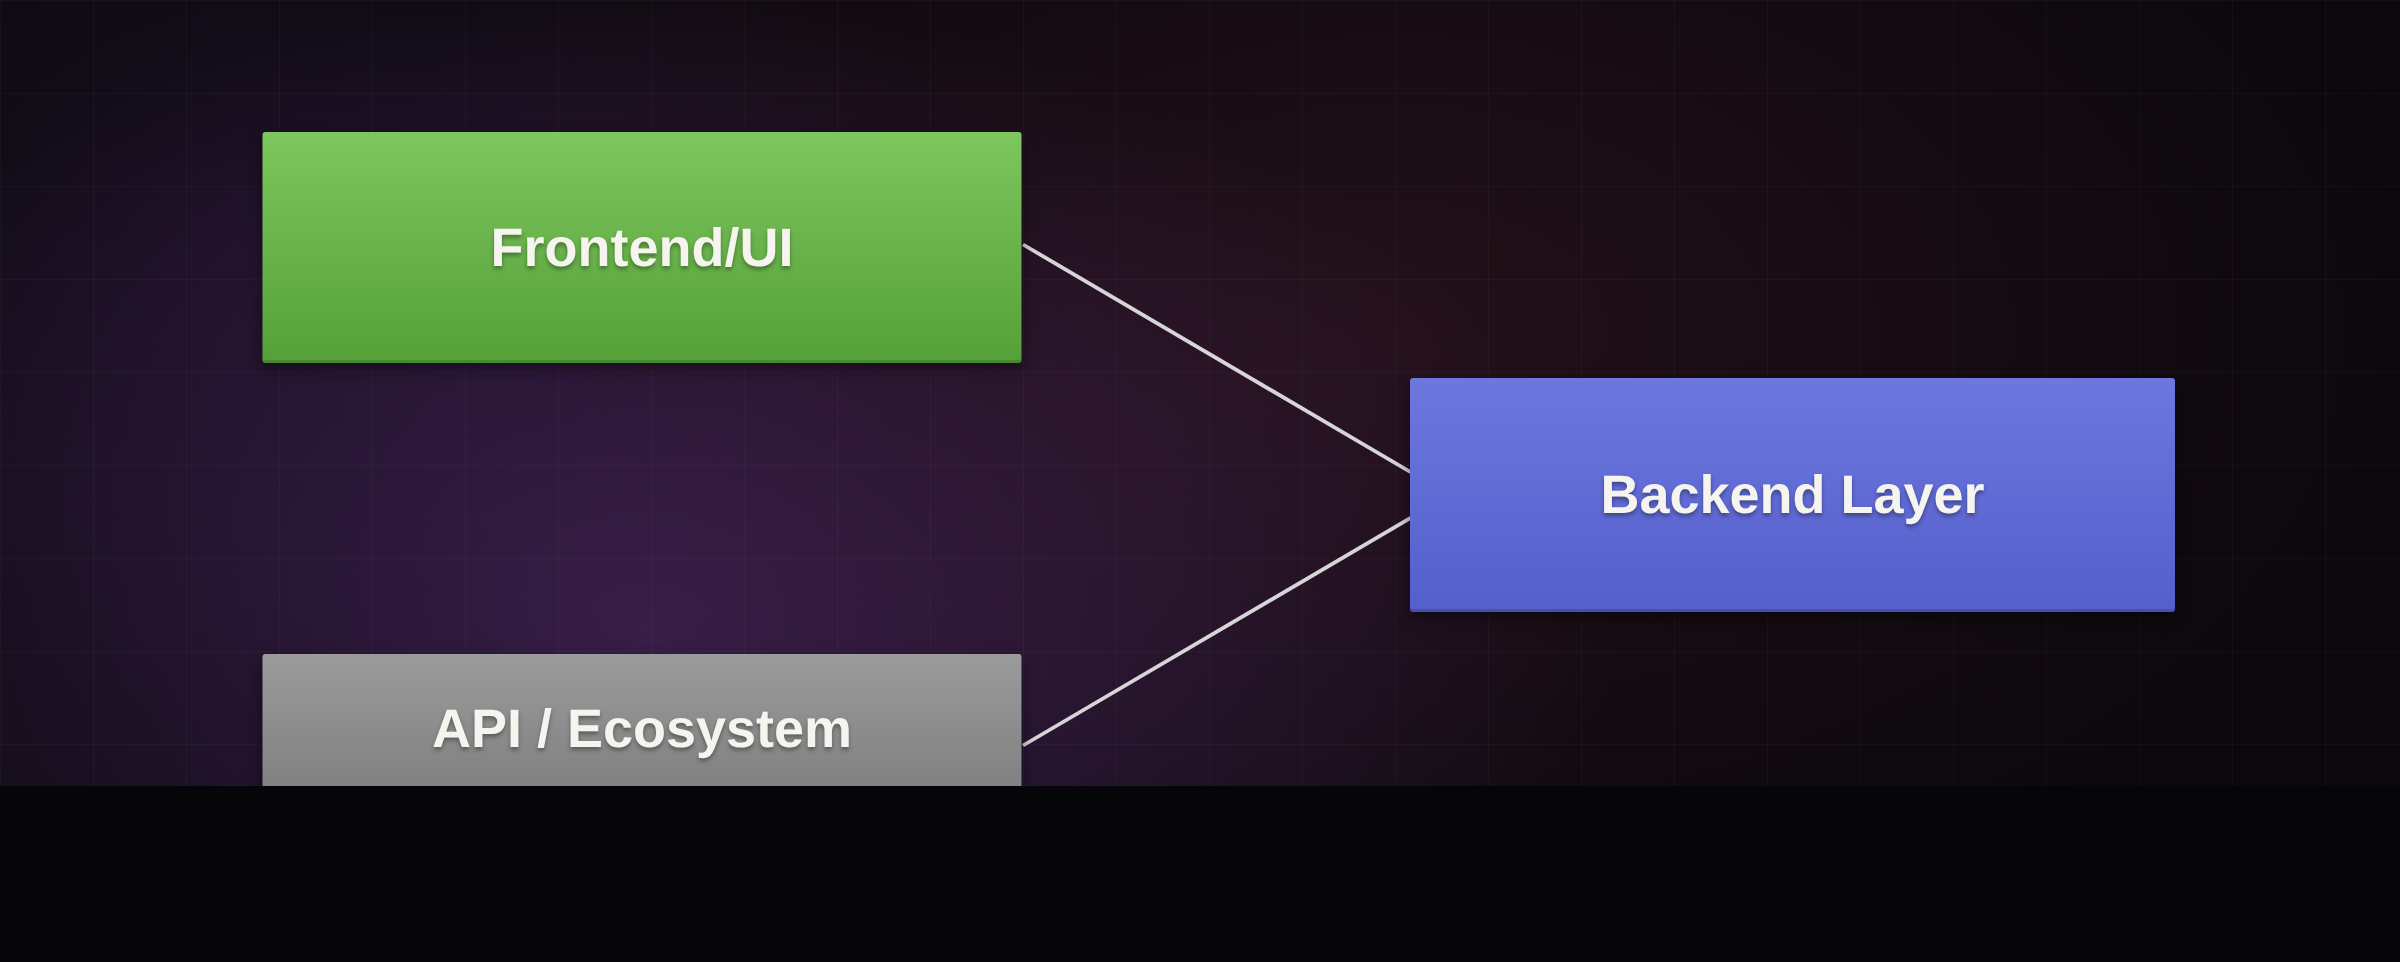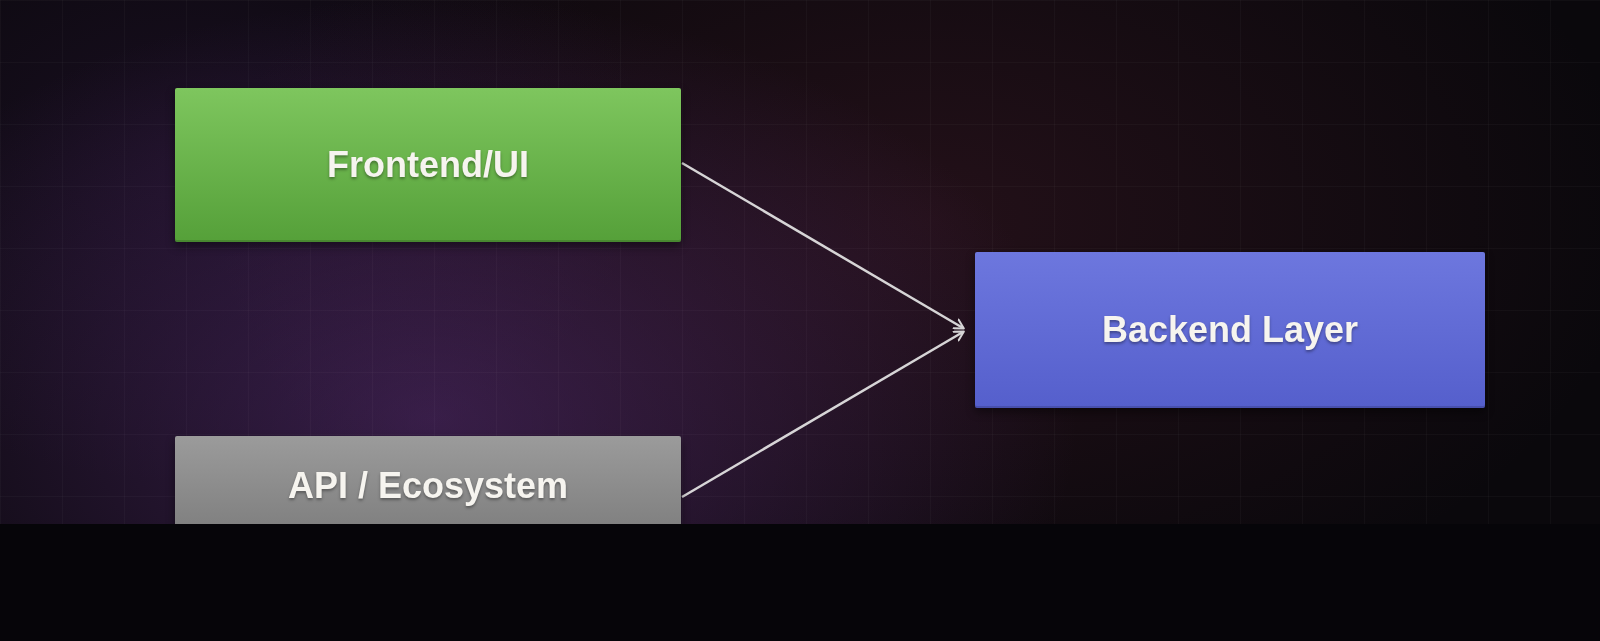--- a/index.html
+++ b/index.html
@@ -62,21 +62,21 @@
   }
   .node-api {
     left: 175px;
     top: 436px;
     width: 506px;
     height: 153px;
     padding: 0 45px;
     box-sizing: border-box;
   }
   .node-backend {
-    left: 975px;
+    left: 940px;
     top: 252px;
     width: 510px;
     height: 156px;
   }
 </style>
 </head>
 <body>
 
 <div class="canvas">
 

